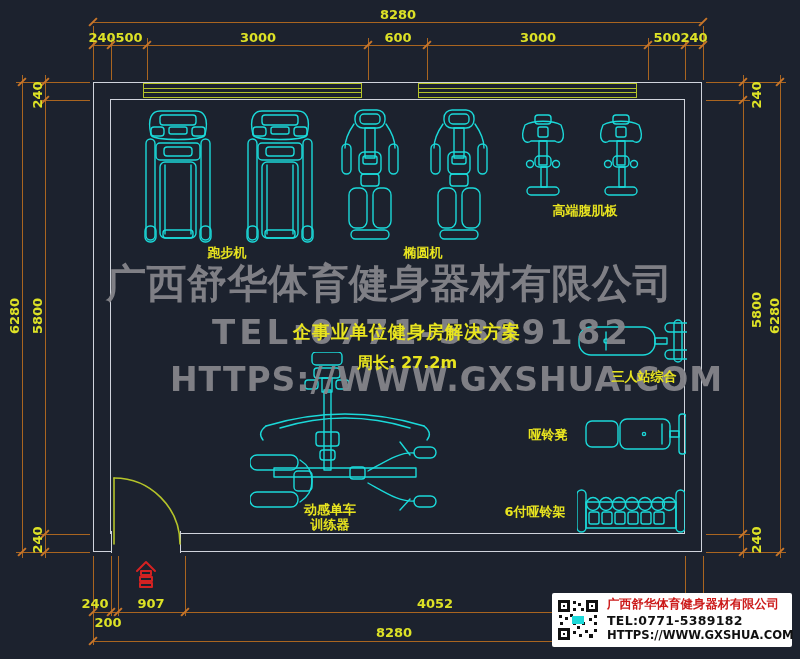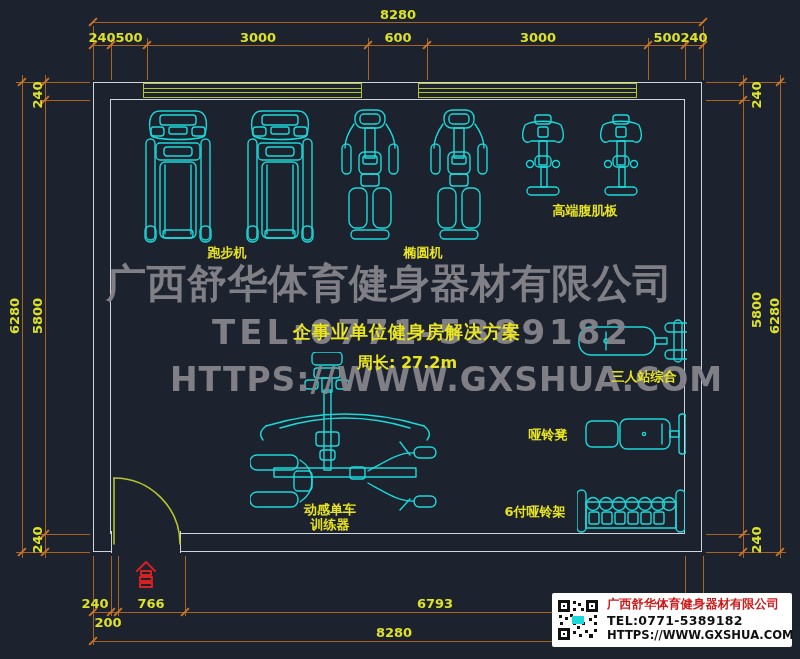--- a/index.html
+++ b/index.html
@@ -88,22 +88,22 @@
   <span class="dimv" style="left:37px;top:316px;">5800</span>
   <span class="dimv" style="left:37px;top:540px;">240</span>
 
   <span class="dimv" style="left:756px;top:95px;">240</span>
   <span class="dimv" style="left:756px;top:310px;">5800</span>
   <span class="dimv" style="left:756px;top:540px;">240</span>
   <span class="dimv" style="left:774px;top:316px;">6280</span>
 
   <span class="dimtext" style="left:95px;top:603px;">240</span>
   <span class="dimtext" style="left:108px;top:622px;">200</span>
-  <span class="dimtext" style="left:151px;top:603px;">766</span>
-  <span class="dimtext" style="left:435px;top:603px;">6793</span>
+  <span class="dimtext" style="left:151px;top:603px;">907</span>
+  <span class="dimtext" style="left:435px;top:603px;">4052</span>
   <span class="dimtext" style="left:394px;top:632px;">8280</span>
 
   <div class="wall" style="left:93px;top:82px;width:607px;height:468px;"></div>
   <div class="wall" style="left:110px;top:99px;width:573px;height:433px;"></div>
 
   <div class="window-band" style="left:143px;top:83px;width:217px;"></div>
   <div class="window-band" style="left:418px;top:83px;width:217px;"></div>
 
   <div class="patch" style="left:112px;top:529px;width:68px;height:25px;"></div>
   <div class="jamb" style="left:111px;top:531px;height:22px;"></div>

